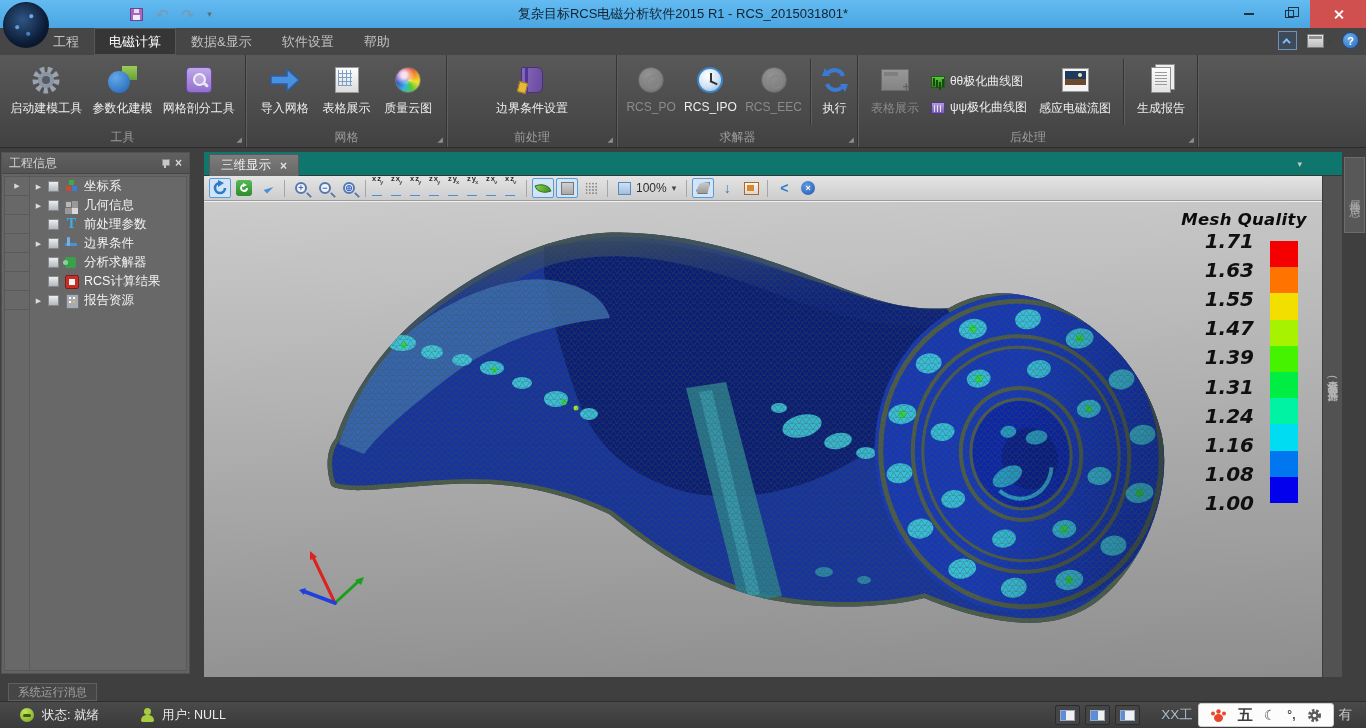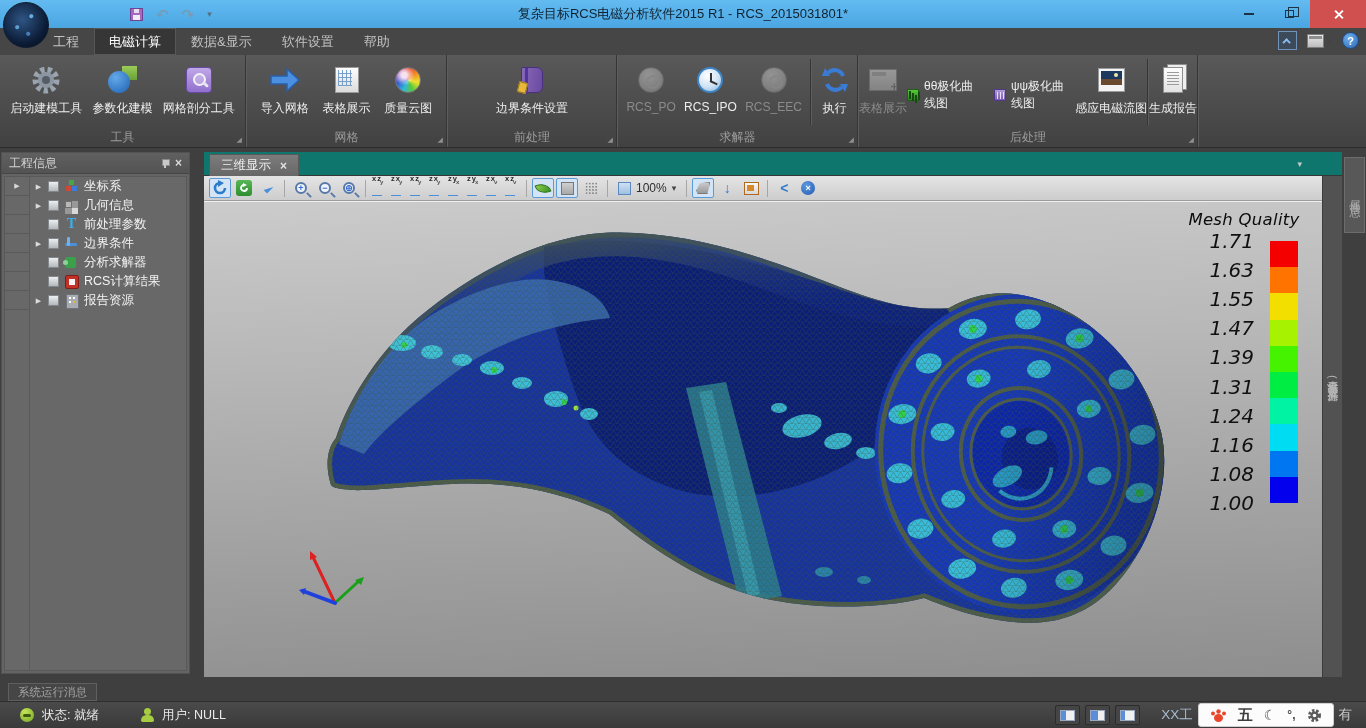--- a/index.html
+++ b/index.html
@@ -47,21 +47,21 @@
 .rgroup{position:relative;height:92px;display:flex;align-items:flex-start;justify-content:space-evenly}
 .g1{width:245px}.g2{width:199px}.g3{width:168px}.g4{width:239px}.g5{width:338px}
 .glabel{position:absolute;bottom:1px;left:0;right:0;text-align:center;font-size:12px;color:#9c9c9c}
 .gcorner{position:absolute;right:3px;bottom:3px;font-size:7px;color:#8e8e8e}
 .rsep{width:2px;height:92px;background:#353535;border-right:1px solid #5e5e5e}
 .rbtn{display:flex;flex-direction:column;align-items:center;gap:4px;padding-top:8px;height:75px}
 .ric{height:33px;display:flex;align-items:center;justify-content:center}
 .rlabel{font-size:12px;color:#ededed;white-space:nowrap}
 .rbtn.disabled .rlabel{color:#8b8b8b}
 .rbtn.disabled .ric{opacity:.45;filter:grayscale(.9)}
-.smallcol{display:flex;flex-direction:row;justify-content:center;gap:9px;height:75px;padding-top:4px}
+.smallcol{display:flex;flex-direction:column;justify-content:center;gap:9px;height:75px;padding-top:4px}
 .sbtn{display:flex;align-items:center;gap:5px;font-size:12px;color:#ededed}
 
 
 .i-param{position:relative;width:32px;height:30px}
 .i-param:before{content:"";position:absolute;right:2px;top:1px;width:15px;height:14px;background:linear-gradient(#9ccc58,#689f38)}
 .i-param:after{content:"";position:absolute;left:1px;top:6px;width:22px;height:22px;border-radius:50%;background:radial-gradient(circle at 35% 30%,#64a8e8,#1d62b4)}
 .i-meshtool{position:relative;width:26px;height:26px;border-radius:4px;background:linear-gradient(#c0a8e8,#9070cc);border:1px solid #6a4aa8}
 .i-meshtool:before{content:"";position:absolute;left:6px;top:5px;width:9px;height:9px;border-radius:50%;border:2px solid #f2f0f8;background:rgba(255,255,255,.25)}
 .i-meshtool:after{content:"";position:absolute;left:15px;top:15px;width:7px;height:3px;background:#e8e4f4;transform:rotate(40deg);border-radius:2px}
 .i-qcheck{position:relative;width:24px;height:26px;background:linear-gradient(#fdfdfd,#dcdcdc);border:1px solid #9a9a9a}
@@ -151,25 +151,25 @@
 .t-fold:before{content:"";position:absolute;left:2px;top:2px;width:7px;height:6px;background:#d88828}
 .t-share{color:#2e7bc8;font-size:14px;font-weight:bold;line-height:1}
 .t-closev{width:14px;height:14px;border-radius:50%;background:radial-gradient(circle at 38% 32%,#5a9ae2,#2858b0);color:#fff;font-size:9px;font-weight:bold;display:flex;align-items:center;justify-content:center}
 
 
 .viewport{position:absolute;left:204px;top:201px;width:1118px;height:476px;background:linear-gradient(178deg,#cbcbcb,#8e8e8e);border-top:1px solid #f0f0f0;overflow:hidden}
 .viewport svg.model{position:absolute;left:0;top:0}
 
 
 .legend{position:absolute;left:972px;top:8px;width:136px;font-family:"DejaVu Sans",sans-serif}
-.ltitle{font-style:italic;font-weight:normal;font-size:16.5px;color:#0c0c0c;text-align:center;letter-spacing:.3px;white-space:nowrap}
+.ltitle{font-style:italic;font-weight:bold;font-size:16.5px;color:#0c0c0c;text-align:center;letter-spacing:.3px;white-space:nowrap}
 .lbar{position:absolute;left:94px;top:31px;width:28px}
 .lband{width:28px;height:26.2px}
 .lvals{position:absolute;left:0;top:31px;width:86px;height:262px}
-.lval{position:absolute;right:8px;width:78px;text-align:right;font-style:italic;font-weight:normal;font-size:20px;color:#101010;line-height:20px}
+.lval{position:absolute;right:8px;width:78px;text-align:right;font-style:italic;font-weight:bold;font-size:20px;color:#101010;line-height:20px}
 
 
 .resultstrip{position:absolute;left:1322px;top:176px;width:20px;height:501px;background:#525252;border-left:1px solid #3c3c3c;display:flex;justify-content:center}
 .vtext{writing-mode:vertical-rl;font-size:11px;color:#b6b6b6;letter-spacing:1px}
 .resultstrip .vtext{margin-top:195px}
 .propdock{position:absolute;left:1344px;top:157px;width:21px;height:76px;background:#585858;border:1px solid #6c6c6c;display:flex;align-items:center;justify-content:center}
 .propdock .vtext{color:#a9a9a9;letter-spacing:2px}
 
 
 .msgtab{position:absolute;left:8px;top:683px;height:18px;padding:0 9px;border:1px solid #5f5f5f;background:#464646;color:#a4a4a4;font-size:11.5px;line-height:16px}

